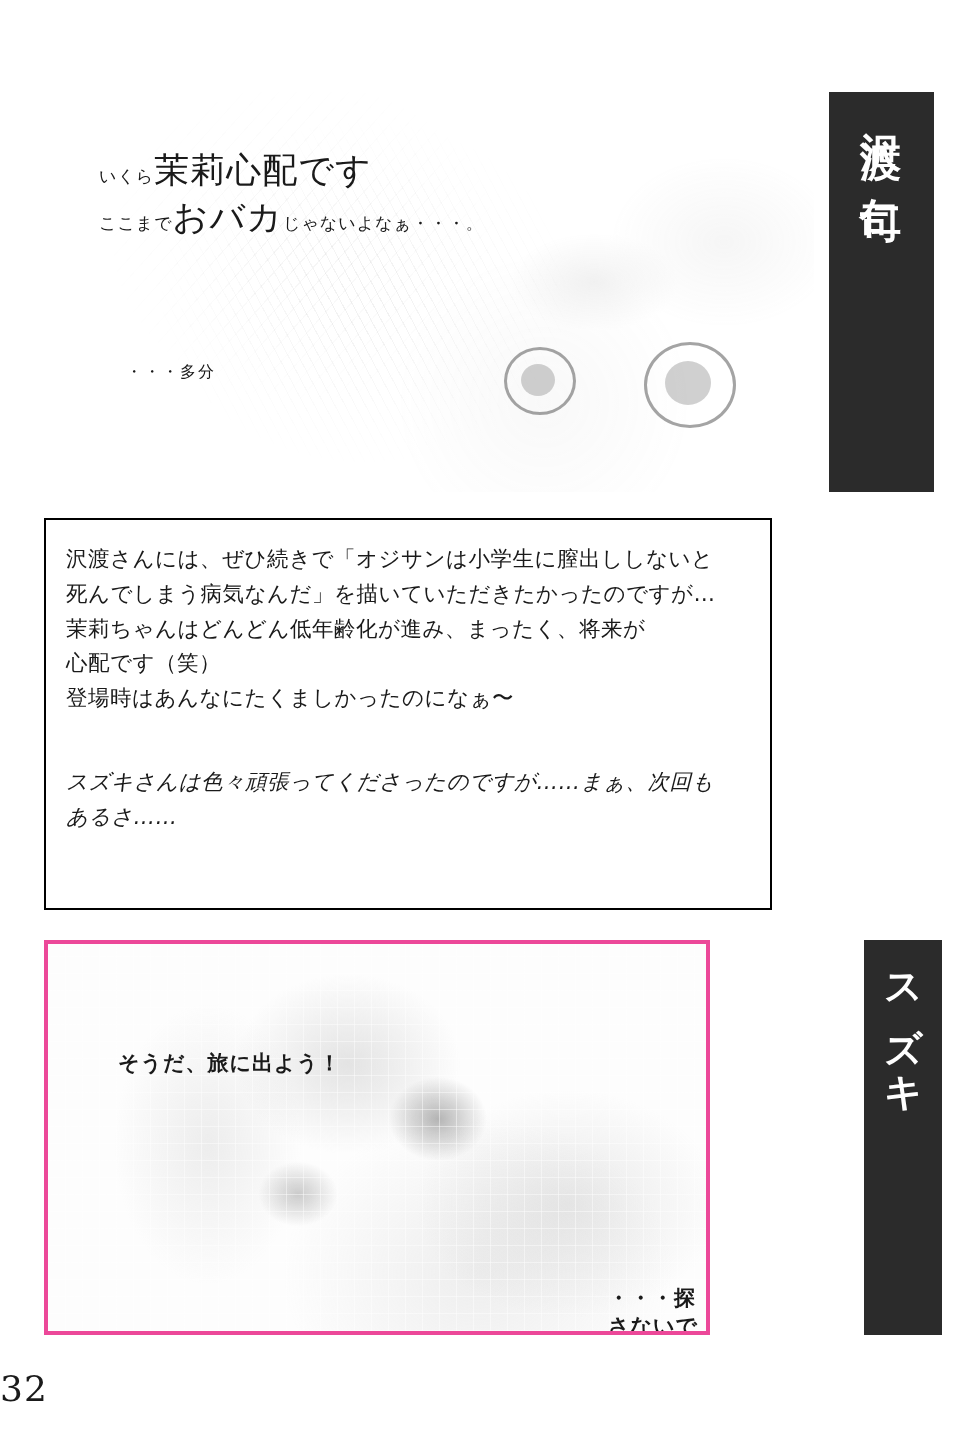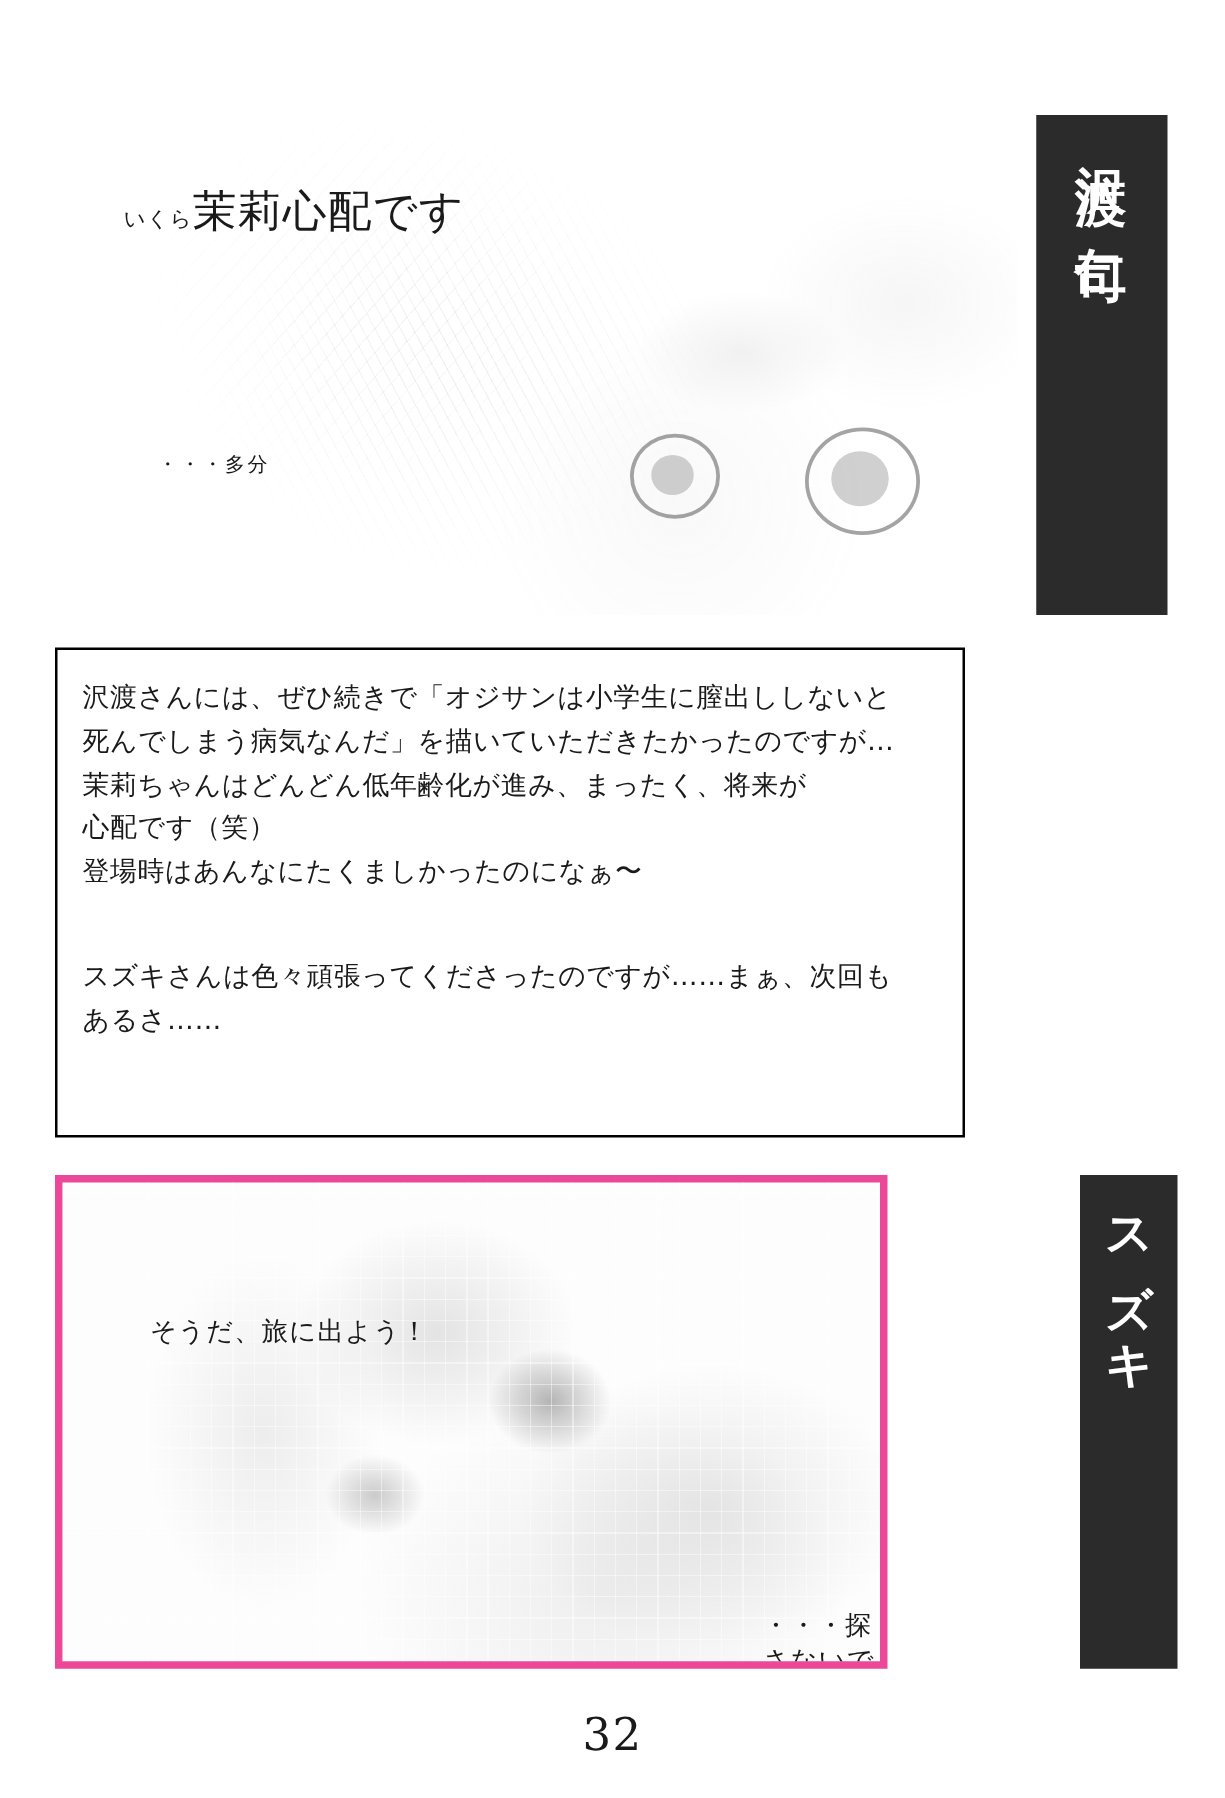--- a/index.html
+++ b/index.html
@@ -166,40 +166,42 @@
   }
   #comment-text-2 {
     position: absolute;
     left: 20px;
     top: 245px;
     right: 16px;
     font-size: 21.5px;
     line-height: 1.62;
     letter-spacing: .5px;
     white-space: pre-wrap;
+    font-style: italic;
   }
 
   
   #panel-three {
     position: absolute;
     left: 44px;
     top: 940px;
     width: 890px;
     height: 395px;
   }
   #panel-three-art {
     position: absolute;
     left: 0;
     top: 0;
     width: 666px;
     height: 395px;
-    border: 6px solid #ec4899;
+    border: 4px solid #ec4899;
     box-sizing: border-box;
     overflow: hidden;
     background: #fdfdfd;
+    font-weight: bold;
   }
   .pixelated {
     position: absolute;
     inset: 0;
     filter: blur(0.4px);
     background:
       radial-gradient(ellipse 70px 60px at 390px 175px, rgba(120,120,120,.55), rgba(255,255,255,0) 70%),
       radial-gradient(ellipse 55px 45px at 250px 250px, rgba(140,140,140,.45), rgba(255,255,255,0) 72%),
       radial-gradient(ellipse 150px 120px at 300px 120px, rgba(170,170,170,.30), rgba(255,255,255,0) 75%),
       radial-gradient(ellipse 200px 150px at 520px 260px, rgba(180,180,180,.28), rgba(255,255,255,0) 76%),
@@ -246,41 +248,44 @@
     padding-top: 10px;
     box-sizing: border-box;
   }
 
   
   #page-number {
     position: absolute;
     left: 0;
     right: 0;
     top: 1368px;
-    text-align: center;
+    text-align: left;
     font-size: 36px;
     font-family: "DejaVu Serif", serif;
     letter-spacing: 1px;
   }
 </style>
 </head>
 <body>
 
 <div id="panel-one">
 
   <div id="panel-one-art">
     <div class="sketch-face"></div>
     <div class="sketch-hatch"></div>
     <div class="sketch-hatch2"></div>
     <div class="eye" id="eye-left"></div>
     <div class="eye" id="eye-right"></div>
 
     <div id="panel-one-title">
       <div class="title-line">
         <span class="t-small">いくら</span><span class="t-big">茉莉</span><span class="t-big">心配です</span>
+      </div>
+      <div class="title-line">
+        <span class="t-small">ここまで</span><span class="t-big">おバカ</span><span class="t-small">じゃないよなぁ・・・。</span>
       </div>
     </div>
 
     <div id="panel-one-sub">・・・多分</div>
   </div>
 
   <div class="vbar" id="panel-one-namebar">沢渡 仁司</div>
 </div>
 
 <div id="panel-two">

